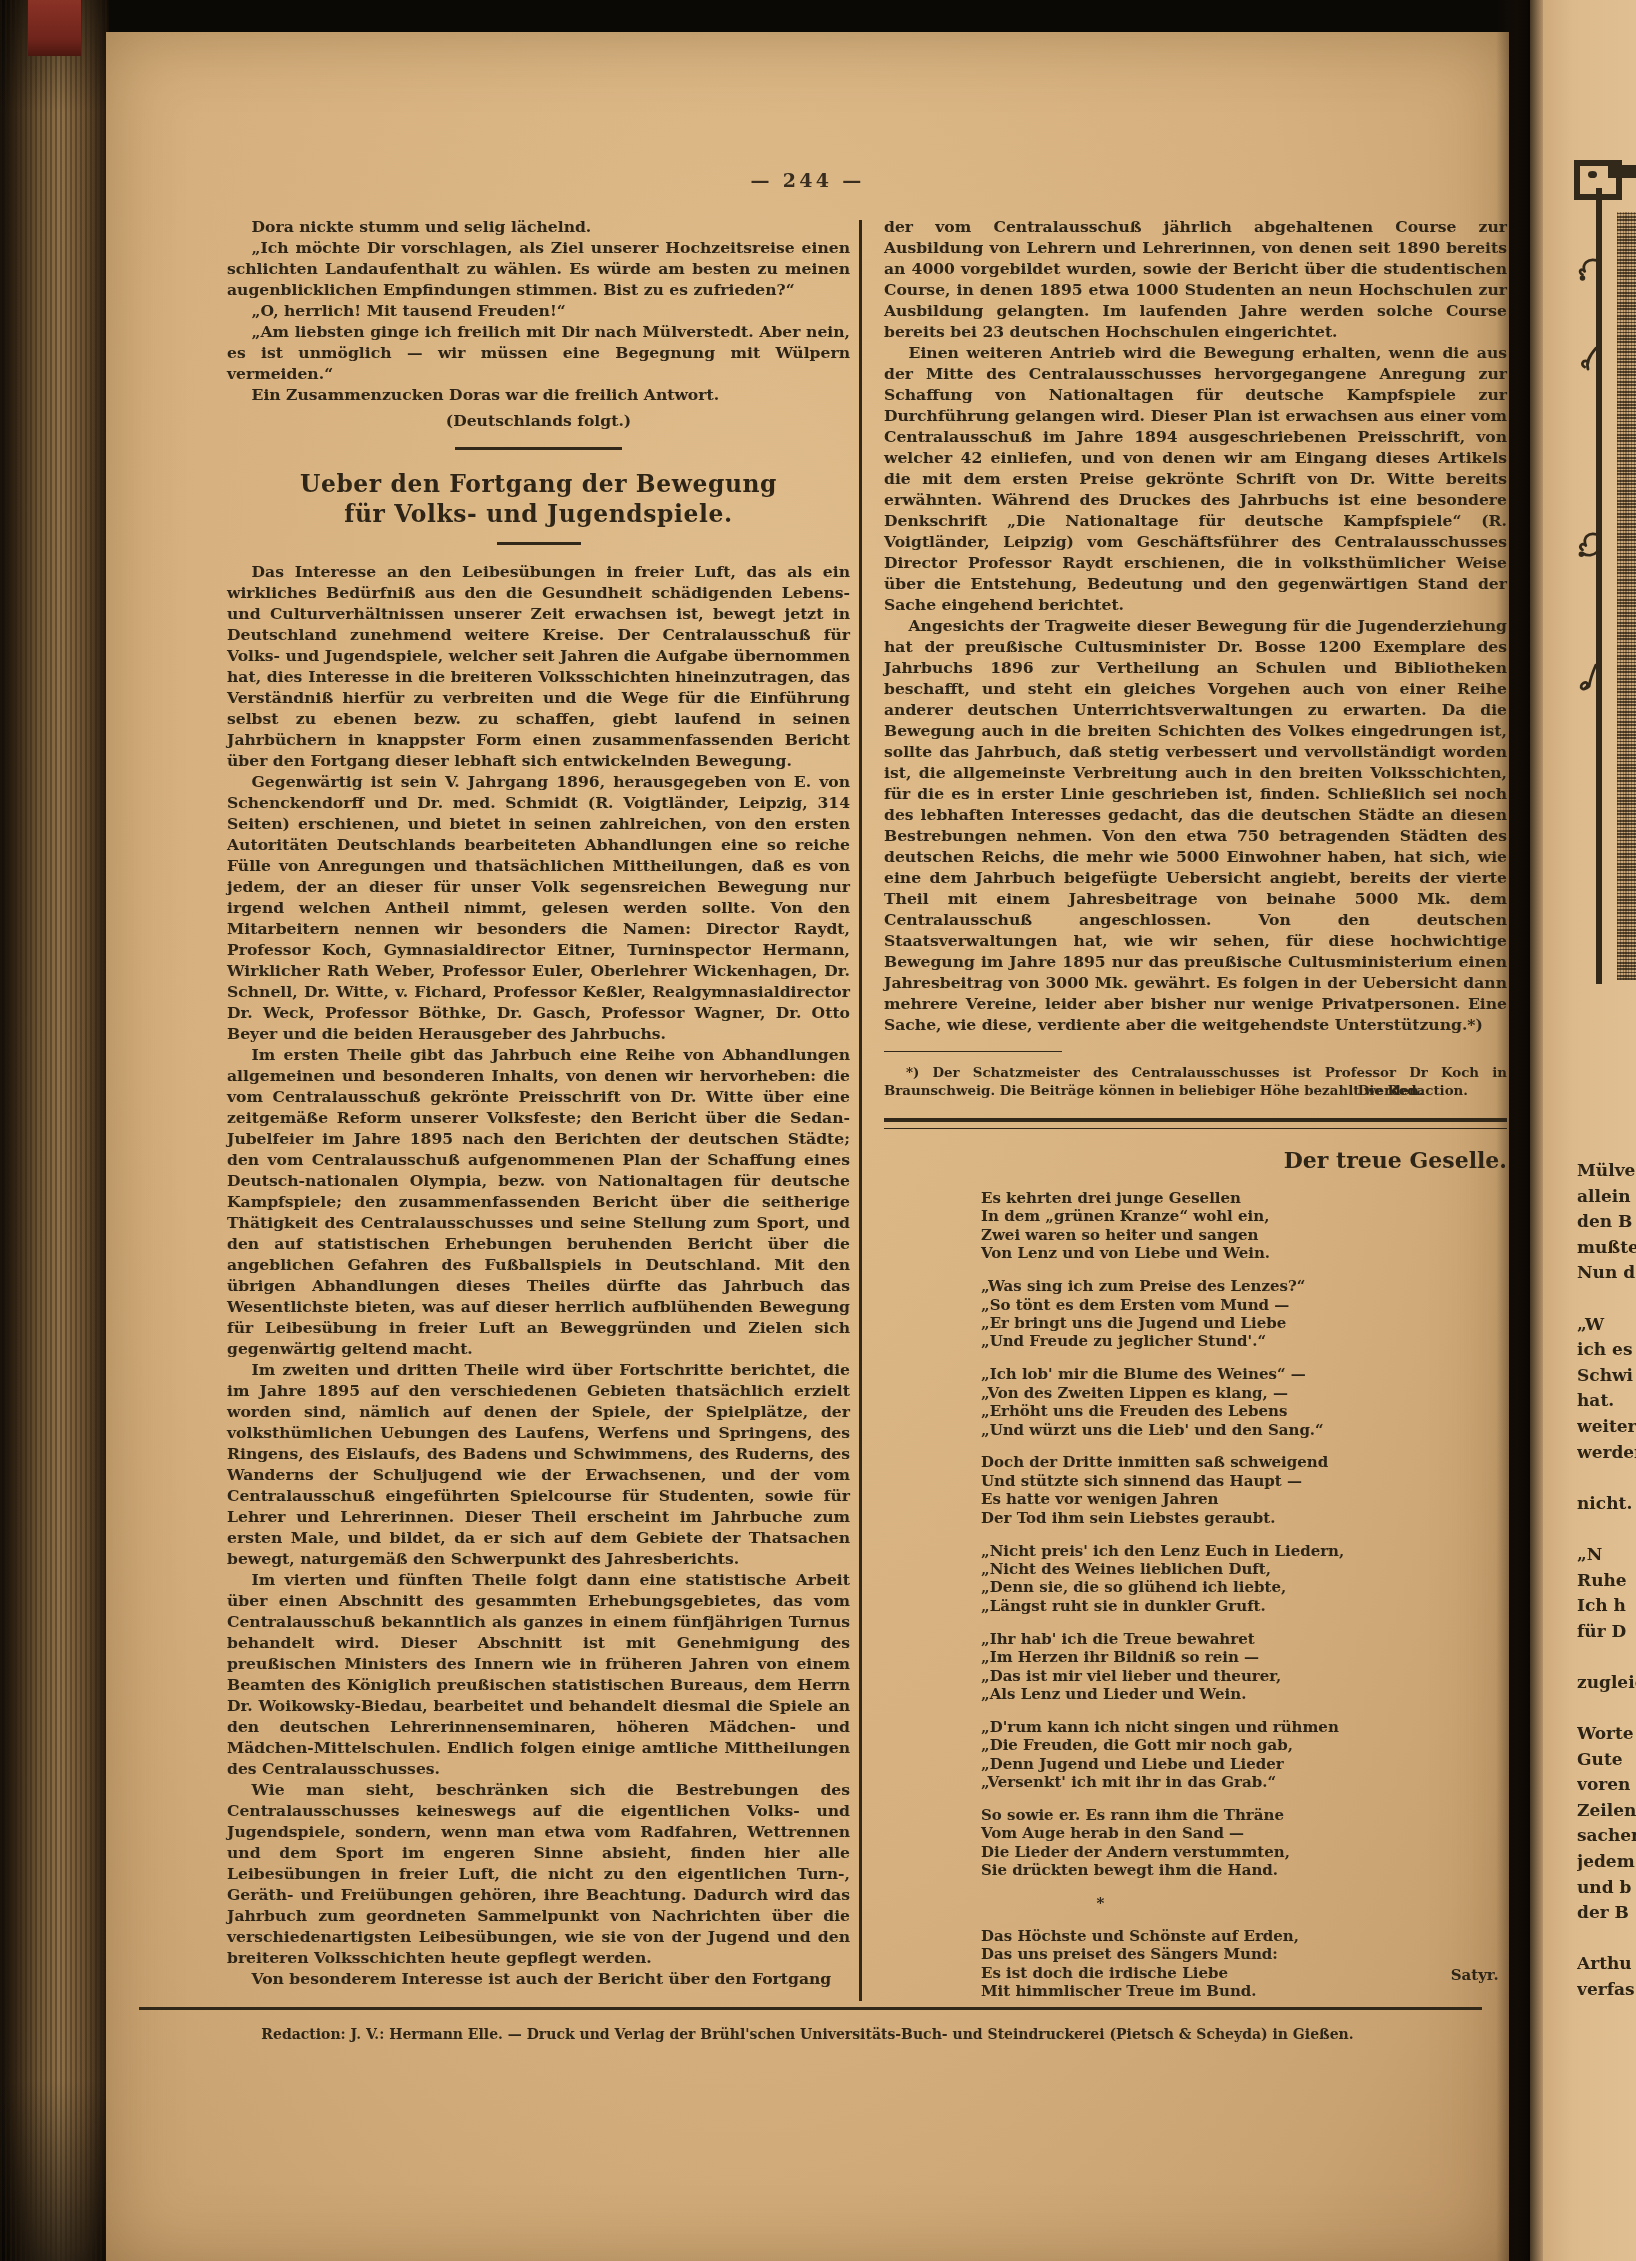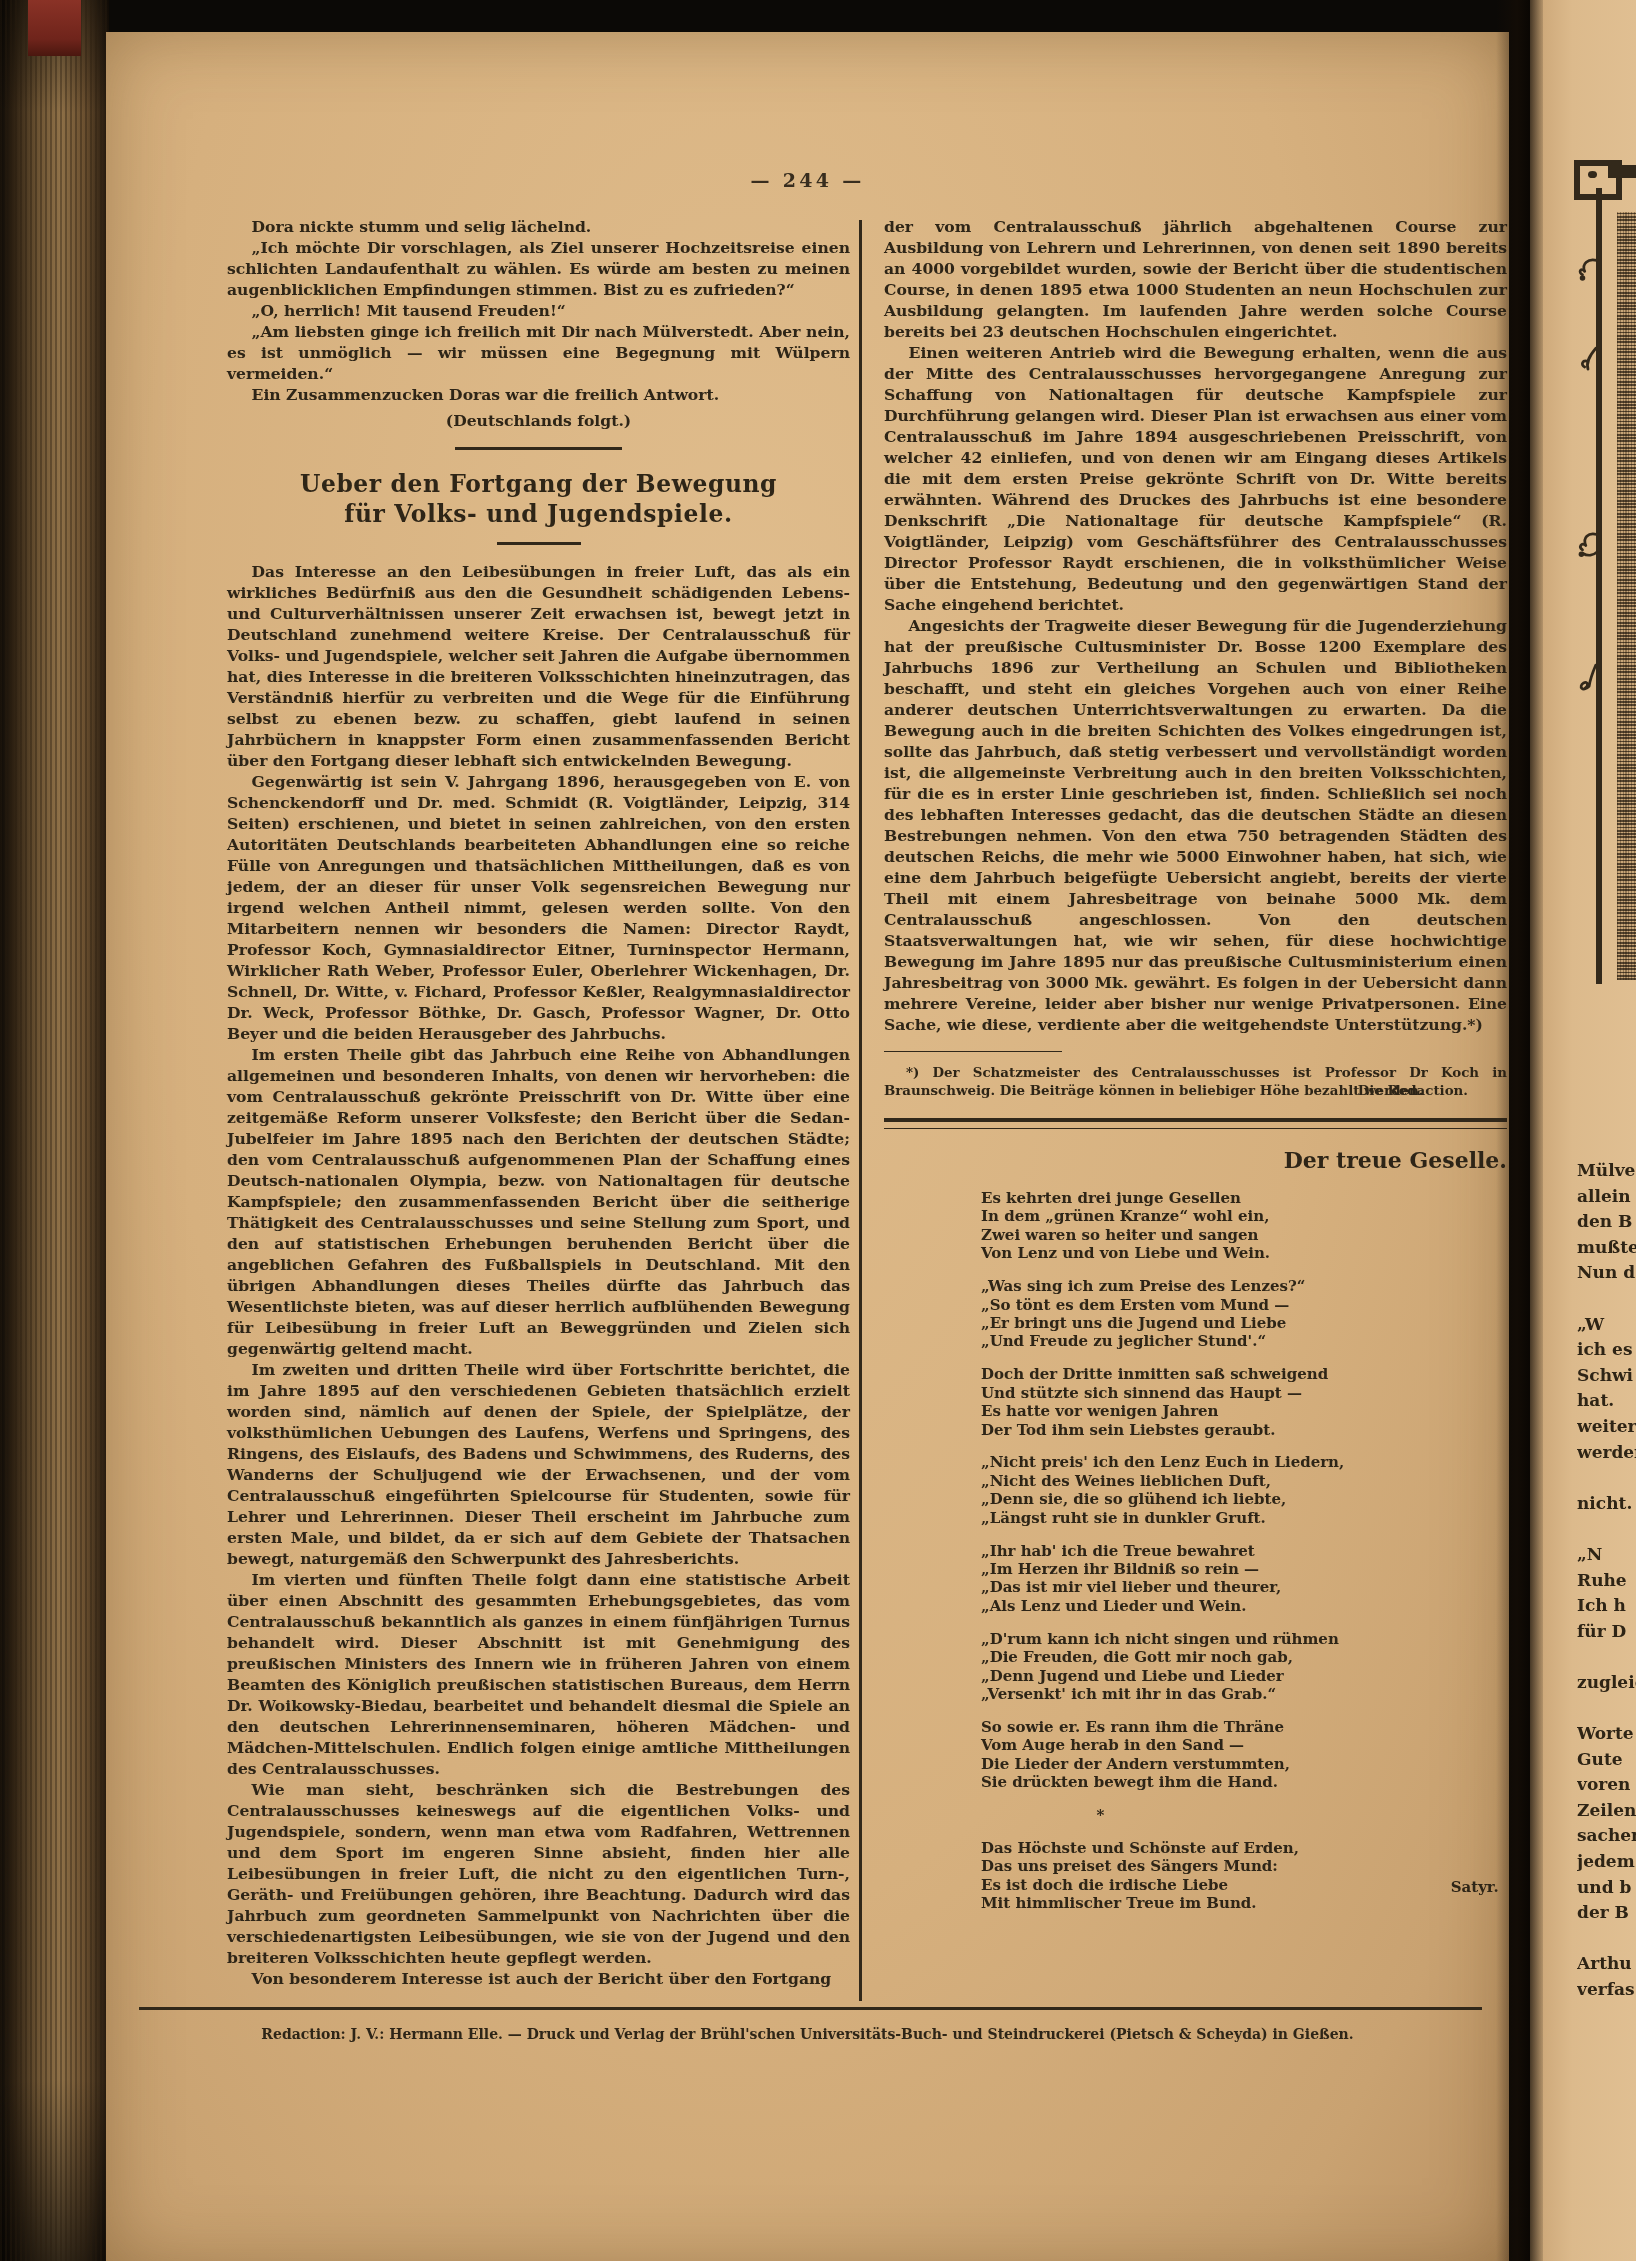--- a/index.html
+++ b/index.html
@@ -156,20 +156,26 @@
             <div class="poem-line">Zwei waren so heiter und sangen</div>
             <div class="poem-line">Von Lenz und von Liebe und Wein.</div>
           </div>
           <div class="stanza">
             <div class="poem-line">„Was sing ich zum Preise des Lenzes?“</div>
             <div class="poem-line">„So tönt es dem Ersten vom Mund —</div>
             <div class="poem-line">„Er bringt uns die Jugend und Liebe</div>
             <div class="poem-line">„Und Freude zu jeglicher Stund'.“</div>
           </div>
           <div class="stanza">
+            <div class="poem-line">„Ich lob' mir die Blume des Weines“ —</div>
+            <div class="poem-line">„Von des Zweiten Lippen es klang, —</div>
+            <div class="poem-line">„Erhöht uns die Freuden des Lebens</div>
+            <div class="poem-line">„Und würzt uns die Lieb' und den Sang.“</div>
+          </div>
+          <div class="stanza">
             <div class="poem-line">Doch der Dritte inmitten saß schweigend</div>
             <div class="poem-line">Und stützte sich sinnend das Haupt —</div>
             <div class="poem-line">Es hatte vor wenigen Jahren</div>
             <div class="poem-line">Der Tod ihm sein Liebstes geraubt.</div>
           </div>
           <div class="stanza">
             <div class="poem-line">„Nicht preis' ich den Lenz Euch in Liedern,</div>
             <div class="poem-line">„Nicht des Weines lieblichen Duft,</div>
             <div class="poem-line">„Denn sie, die so glühend ich liebte,</div>
             <div class="poem-line">„Längst ruht sie in dunkler Gruft.</div>

